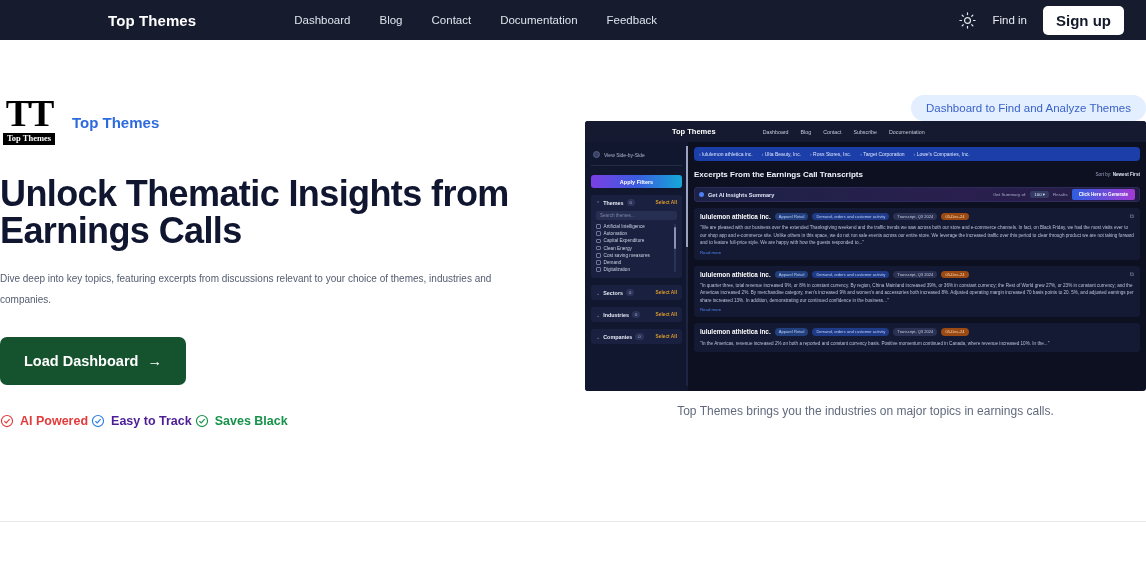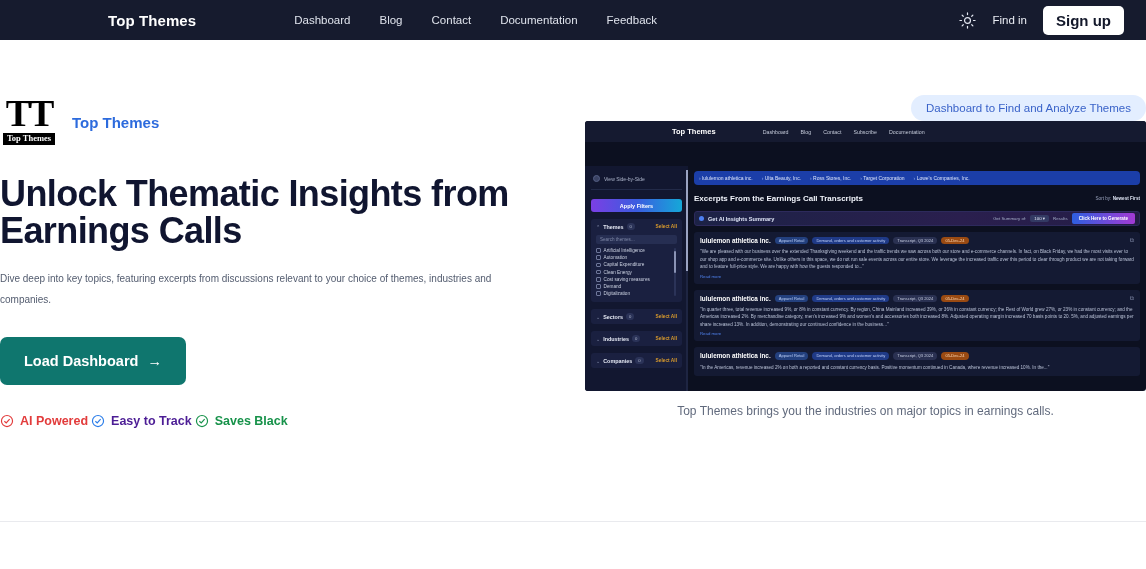--- a/index.html
+++ b/index.html
@@ -123,21 +123,21 @@
     font-size: 10px;
     line-height: 21px;
     color: #535c6f;
     margin-bottom: 27px;
     max-width: 530px;
   }
   .cta {
     display: inline-flex;
     align-items: center;
     gap: 9px;
-    background: #0f766e;
+    background: #14532d;
     color: #ffffff;
     border: none;
     border-radius: 7px;
     font-size: 14.5px;
     font-weight: 700;
     padding: 16px 24px;
     cursor: pointer;
     font-family: inherit;
   }
   .badges {
@@ -197,21 +197,21 @@
     position: relative;
   }
   .shot-brand {
     color: #fff; font-size: 7.5px; font-weight: 700;
     margin-left: 87px;
   }
   .shot-links {
     display: flex; gap: 12px; margin-left: 47px;
   }
   .shot-link { color: #c3c9d8; font-size: 5.3px; }
-  .shot-body { display: flex; height: 293px; margin-top: 24px; }
+  .shot-body { display: flex; height: 293px; }
   .shot-side {
     width: 103px;
     background: #121730;
     padding: 6px 6px 0 6px;
     position: relative;
     flex-shrink: 0;
   }
   .side-toggle {
     display: flex; align-items: center; gap: 4px;
     padding: 3px 2px 7px 2px;

